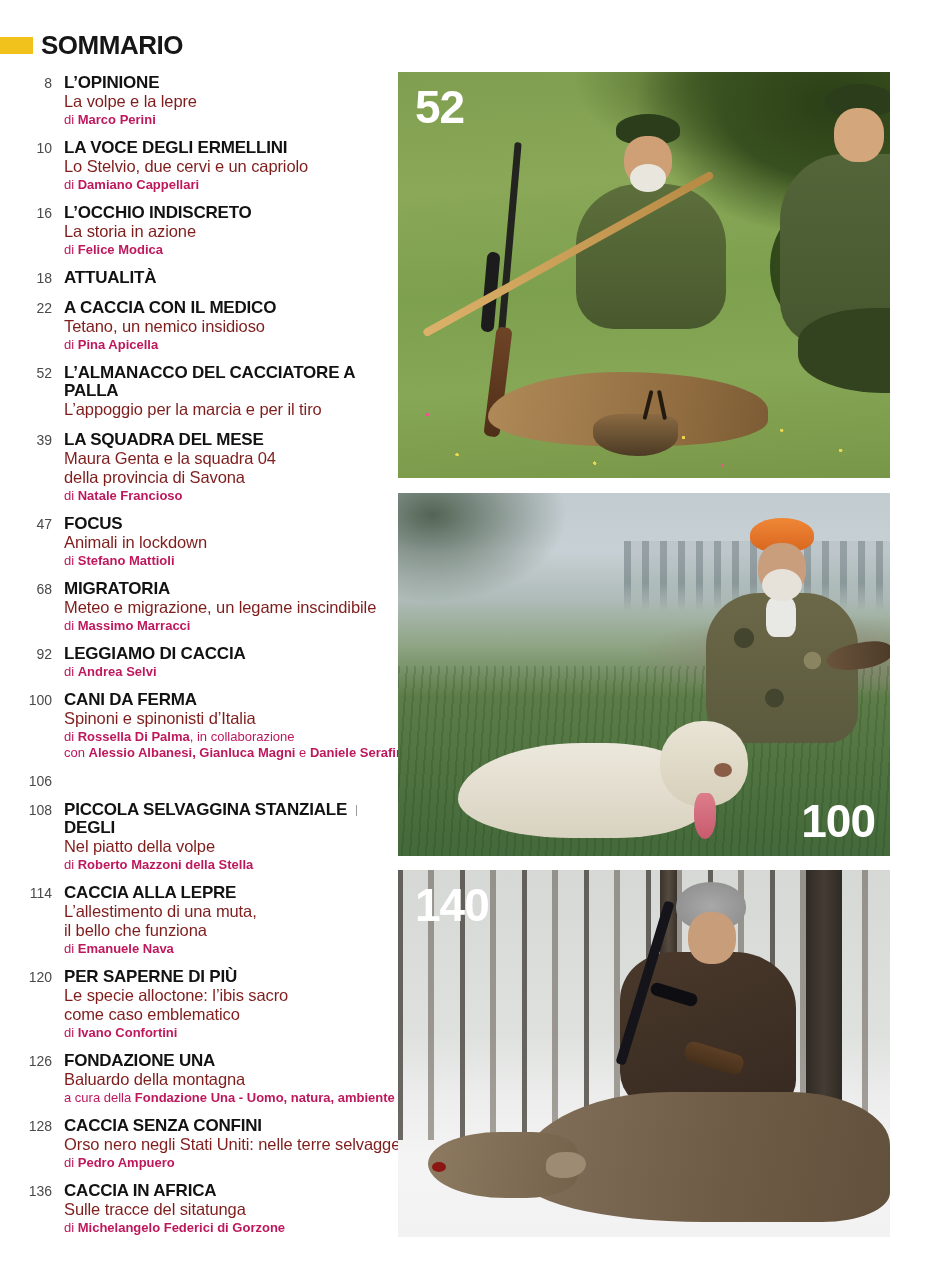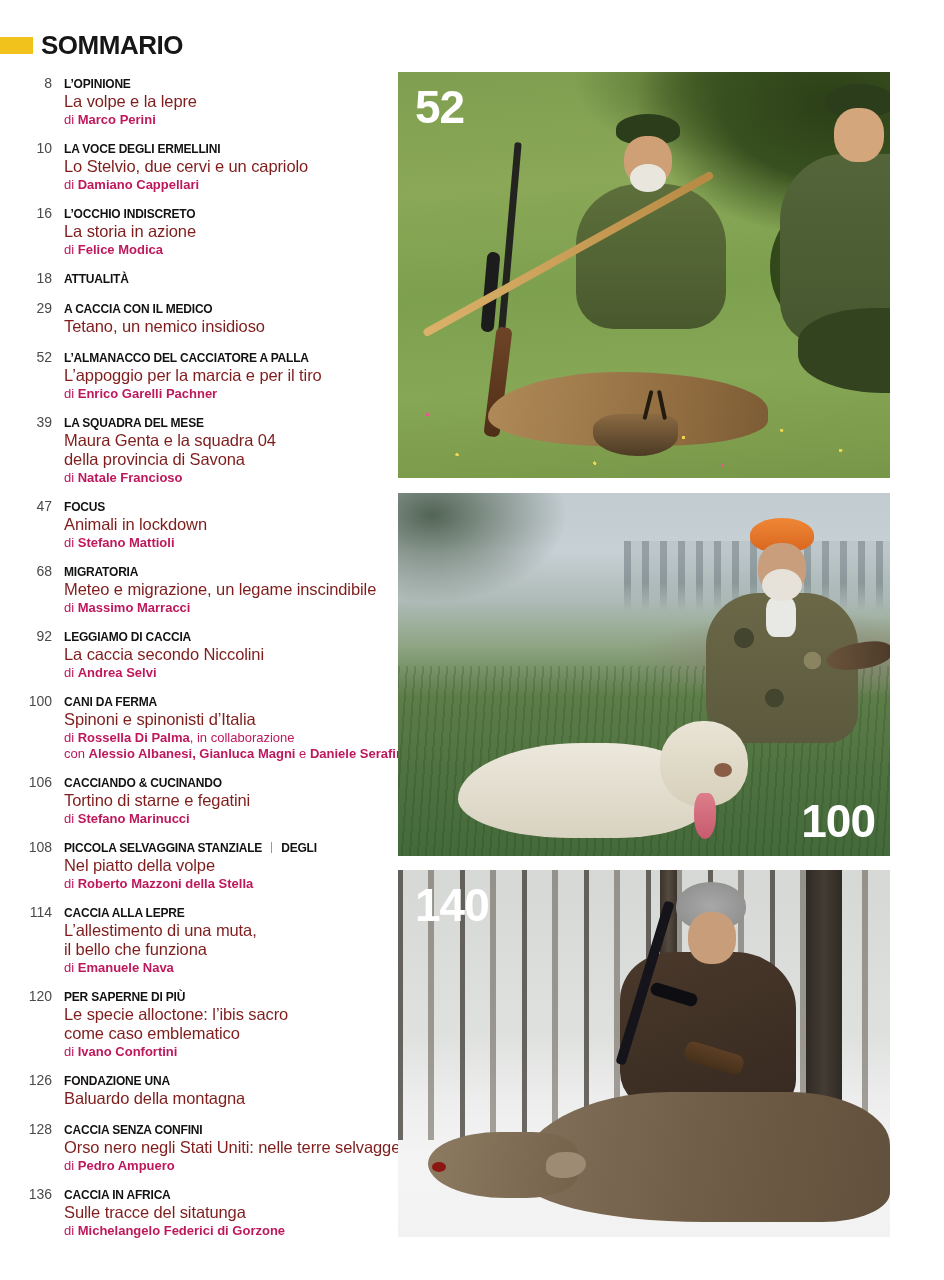--- a/index.html
+++ b/index.html
@@ -10,21 +10,21 @@
   .masthead{position:absolute;top:30px;left:0;display:flex;align-items:center;}
   .accent-bar{width:33px;height:17px;background:#f2c21c;}
   .masthead h1{margin:0 8px 0 8px;font-size:26px;font-weight:bold;letter-spacing:-0.5px;color:#161616;}
 
   
   .toc{position:absolute;top:74px;left:0;width:412px;}
   .toc ul{list-style:none;margin:0;padding:0;}
   .toc li{display:flex;margin-bottom:12px;}
   .num{width:52px;padding-right:12px;text-align:right;font-size:14px;color:#4a4a4a;padding-top:1px;flex:none;}
   .entry-body{flex:1;min-width:0;}
-  .section{font-size:12px;font-weight:bold;color:#121212;letter-spacing:-0.2px;line-height:16px;}
+  .section{font-size:17px;font-weight:bold;color:#121212;letter-spacing:-0.2px;line-height:16px;}
   .section-divider{display:inline-block;width:1px;height:11px;background:#9a9a9a;margin:0 9px;vertical-align:-1px;}
   .title{font-size:16.5px;color:#7f1d1d;line-height:19px;white-space:pre-line;letter-spacing:-0.1px;}
   .credit-line{font-size:13px;color:#be185d;line-height:15px;margin-top:1px;}
   .credit-line .b{font-weight:bold;}
 
   
   .photos{position:absolute;left:398px;top:72px;width:492px;}
   .photo{position:relative;width:492px;overflow:hidden;}
   .photo>div{position:absolute;}
   .num-overlay{position:absolute;color:#fff;font-size:46px;font-weight:bold;letter-spacing:-1px;line-height:1;z-index:9;
@@ -161,35 +161,35 @@
 
     <li>
       <span class="num">18</span>
       <span class="entry-body">
         <span class="section"><span>ATTUALITÀ</span></span>
         
       </span>
     </li>
 
     <li>
-      <span class="num">29</span>
+      <span class="num">22</span>
       <span class="entry-body">
         <span class="section"><span>A CACCIA CON IL MEDICO</span></span>
         <div class="title">Tetano, un nemico insidioso</div>
+        <div>
+              <div class="credit-line"><span>di </span><span class="b">Pina Apicella</span></div>
+            </div>
       </span>
     </li>
 
     <li>
       <span class="num">52</span>
       <span class="entry-body">
         <span class="section"><span>L’ALMANACCO DEL CACCIATORE A PALLA</span></span>
         <div class="title">L’appoggio per la marcia e per il tiro</div>
-        <div>
-              <div class="credit-line"><span>di </span><span class="b">Enrico Garelli Pachner</span></div>
-            </div>
       </span>
     </li>
 
     <li>
       <span class="num">39</span>
       <span class="entry-body">
         <span class="section"><span>LA SQUADRA DEL MESE</span></span>
         <div class="title">Maura Genta e la squadra 04
 della provincia di Savona</div>
         <div>
@@ -217,48 +217,40 @@
         <div>
               <div class="credit-line"><span>di </span><span class="b">Massimo Marracci</span></div>
             </div>
       </span>
     </li>
 
     <li>
       <span class="num">92</span>
       <span class="entry-body">
         <span class="section"><span>LEGGIAMO DI CACCIA</span></span>
-        <div class="title">La caccia secondo Niccolini</div>
         <div>
               <div class="credit-line"><span>di </span><span class="b">Andrea Selvi</span></div>
             </div>
       </span>
     </li>
 
     <li>
       <span class="num">100</span>
       <span class="entry-body">
         <span class="section"><span>CANI DA FERMA</span></span>
         <div class="title">Spinoni e spinonisti d’Italia</div>
         <div>
               <div class="credit-line"><span>di </span><span class="b">Rossella Di Palma</span><span>, in collaborazione</span></div>
               <div class="credit-line"><span>con </span><span class="b">Alessio Albanesi, Gianluca Magni</span><span> e </span><span class="b">Daniele Serafino</span></div>
             </div>
       </span>
     </li>
 
     <li>
       <span class="num">106</span>
-      <span class="entry-body">
-        <span class="section"><span>CACCIANDO &amp; CUCINANDO</span></span>
-        <div class="title">Tortino di starne e fegatini</div>
-        <div>
-              <div class="credit-line"><span>di </span><span class="b">Stefano Marinucci</span></div>
-            </div>
-      </span>
     </li>
 
     <li>
       <span class="num">108</span>
       <span class="entry-body">
         <span class="section"><span>PICCOLA SELVAGGINA STANZIALE</span><span class="section-divider"></span><span>DEGLI</span></span>
         <div class="title">Nel piatto della volpe</div>
         <div>
               <div class="credit-line"><span>di </span><span class="b">Roberto Mazzoni della Stella</span></div>
             </div>
@@ -287,20 +279,23 @@
               <div class="credit-line"><span>di </span><span class="b">Ivano Confortini</span></div>
             </div>
       </span>
     </li>
 
     <li>
       <span class="num">126</span>
       <span class="entry-body">
         <span class="section"><span>FONDAZIONE UNA</span></span>
         <div class="title">Baluardo della montagna</div>
+        <div>
+              <div class="credit-line"><span>a cura della </span><span class="b">Fondazione Una - Uomo, natura, ambiente</span></div>
+            </div>
       </span>
     </li>
 
     <li>
       <span class="num">128</span>
       <span class="entry-body">
         <span class="section"><span>CACCIA SENZA CONFINI</span></span>
         <div class="title">Orso nero negli Stati Uniti: nelle terre selvagge</div>
         <div>
               <div class="credit-line"><span>di </span><span class="b">Pedro Ampuero</span></div>

